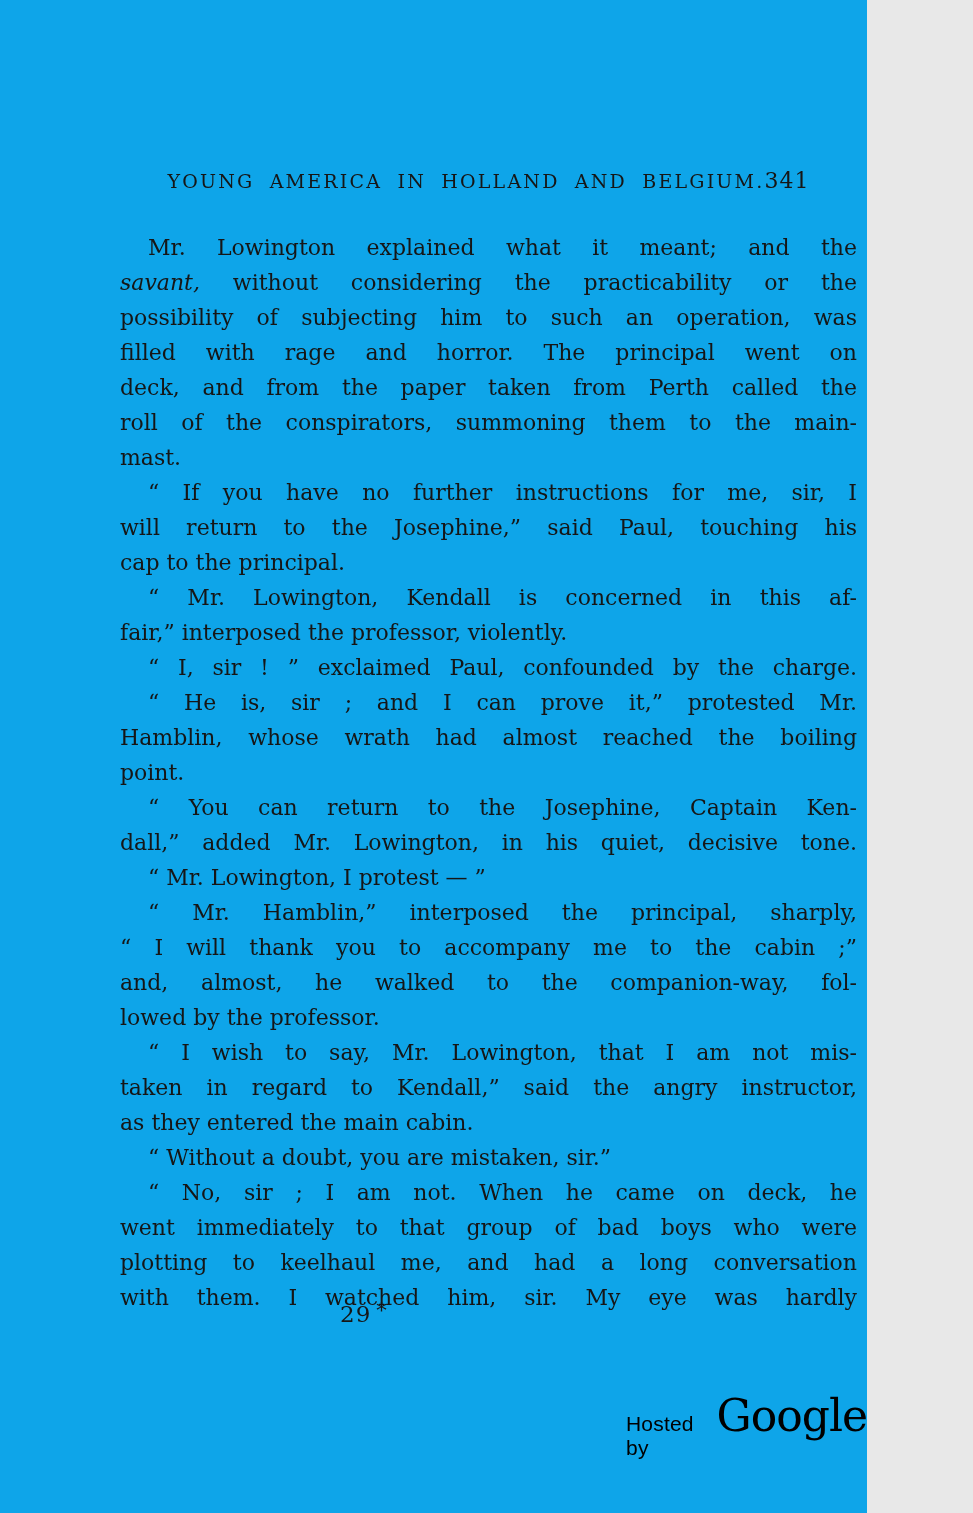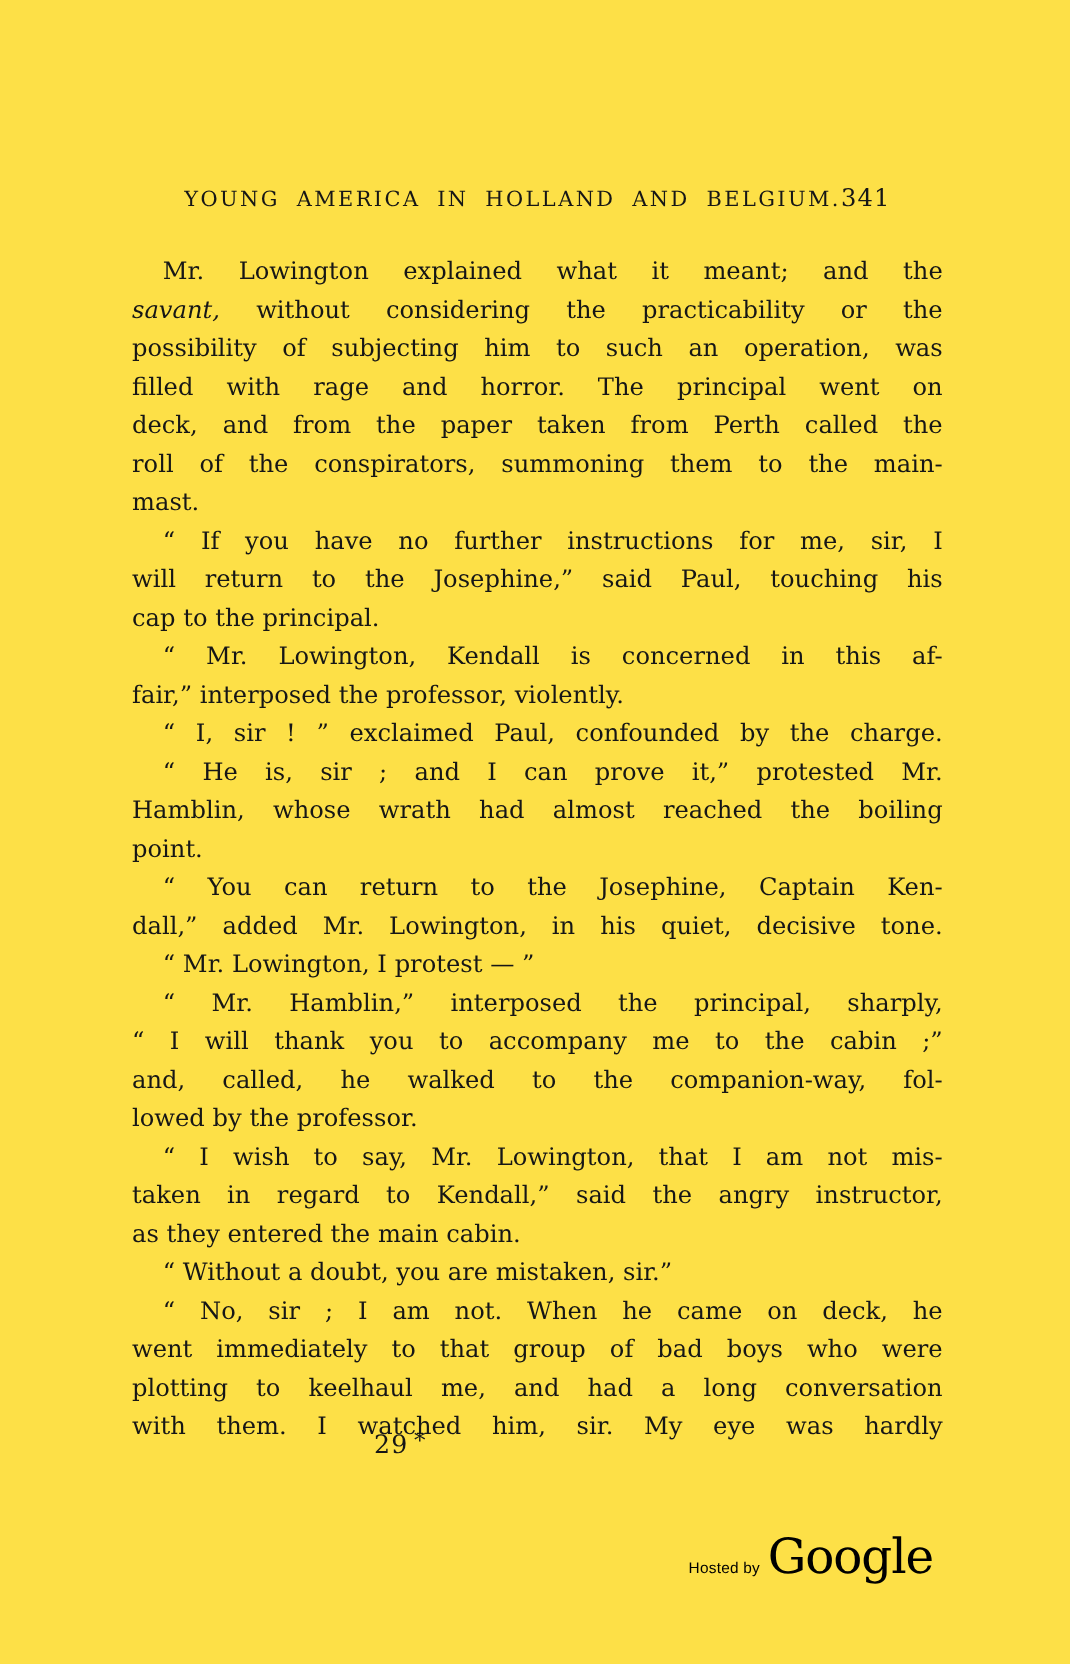--- a/index.html
+++ b/index.html
@@ -2,22 +2,22 @@
 <html><head>
 <meta charset="utf-8">
 <title></title>
 <style>
   html, body {
     margin: 0; padding: 0;
     background: #e8e8e8;
   }
   .page {
     position: relative;
-    width: 973px; height: 1513px;
-    background: #fde047;
+    width: 867px; height: 1513px;
+    background: #0ea5e9;
     overflow: hidden;
     font-family: "DejaVu Serif", serif;
     color: #161616;
   }
   
   .header {
     position: absolute;
     left: 120px; top: 168px; width: 737px;
     display: flex;
     justify-content: center;
@@ -70,21 +70,21 @@
   
   .watermark {
     position: absolute;
     left: 626px; top: 1390px;
     display: flex;
     align-items: baseline;
     color: #000;
   }
   .watermark .hosted {
     font-family: "Liberation Sans", sans-serif;
-    font-size: 14px;
+    font-size: 21px;
     letter-spacing: 0.2px;
   }
   .watermark .google {
     font-family: "DejaVu Serif", serif;
     font-size: 44px;
     letter-spacing: -1px;
     margin-left: 7px;
   }
 </style>
 </head>
@@ -112,21 +112,21 @@
     <div class="line l">fair,” interposed the professor, violently.</div>
     <div class="line in">“ I, sir ! ” exclaimed Paul, confounded by the charge.</div>
     <div class="line in">“ He is, sir ; and I can prove it,” protested Mr.</div>
     <div class="line">Hamblin, whose wrath had almost reached the boiling</div>
     <div class="line l">point.</div>
     <div class="line in">“ You can return to the Josephine, Captain Ken-</div>
     <div class="line">dall,” added Mr. Lowington, in his quiet, decisive tone.</div>
     <div class="line in l">“ Mr. Lowington, I protest — ”</div>
     <div class="line in">“ Mr. Hamblin,” interposed the principal, sharply,</div>
     <div class="line">“ I will thank you to accompany me to the cabin ;”</div>
-    <div class="line">and, called, he walked to the companion-way, fol-</div>
+    <div class="line">and, almost, he walked to the companion-way, fol-</div>
     <div class="line l">lowed by the professor.</div>
     <div class="line in">“ I wish to say, Mr. Lowington, that I am not mis-</div>
     <div class="line">taken in regard to Kendall,” said the angry instructor,</div>
     <div class="line l">as they entered the main cabin.</div>
     <div class="line in l">“ Without a doubt, you are mistaken, sir.”</div>
     <div class="line in">“ No, sir ; I am not.  When he came on deck, he</div>
     <div class="line">went immediately to that group of bad boys who were</div>
     <div class="line">plotting to keelhaul me, and had a long conversation</div>
     <div class="line">with them.  I watched him, sir.  My eye was hardly</div>
   </div>

